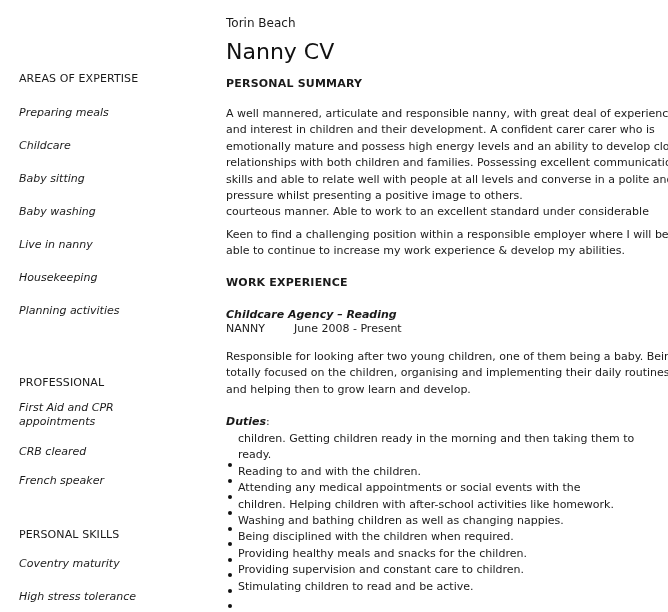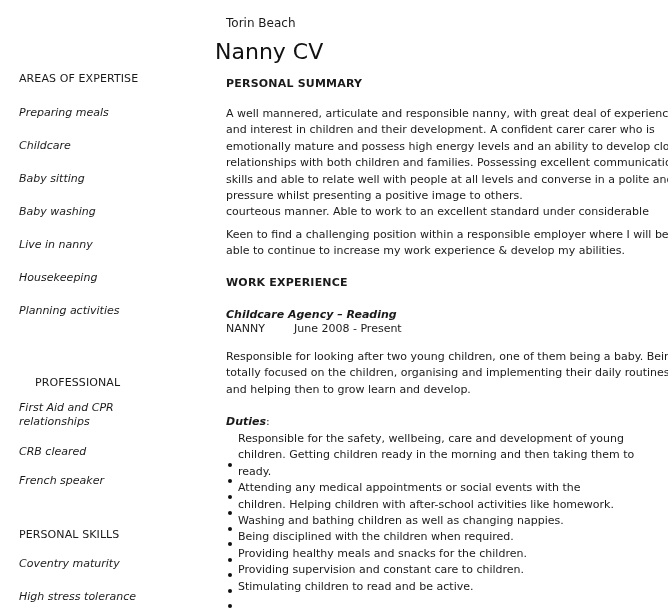--- a/index.html
+++ b/index.html
@@ -24,21 +24,21 @@
     .side-item {
       font-size: 11px;
       font-style: italic;
       color: #1a1a1a;
     }
     .name {
       left: 226px; top: 16px;
       font-size: 12px;
     }
     .title {
-      left: 215px; top: 39px;
+      left: 226px; top: 39px;
       font-size: 22px;
       color: #111;
     }
     .sec-head {
       font-size: 11px;
       font-weight: bold;
       letter-spacing: 0.2px;
     }
     .para {
       position: absolute;
@@ -84,23 +84,23 @@
 <div>
   <div class="abs side-head" style="left:19px;top:72px;">AREAS OF EXPERTISE</div>
   <div class="abs side-item" style="left:19px;top:106px;">Preparing meals</div>
   <div class="abs side-item" style="left:19px;top:139px;">Childcare</div>
   <div class="abs side-item" style="left:19px;top:172px;">Baby sitting</div>
   <div class="abs side-item" style="left:19px;top:205px;">Baby washing</div>
   <div class="abs side-item" style="left:19px;top:238px;">Live in nanny</div>
   <div class="abs side-item" style="left:19px;top:271px;">Housekeeping</div>
   <div class="abs side-item" style="left:19px;top:304px;">Planning activities</div>
 
-  <div class="abs side-head" style="left:19px;top:376px;margin-left:16px;">PROFESSIONAL</div>
+  <div class="abs side-head" style="left:19px;top:376px;">PROFESSIONAL</div>
   <div class="abs side-item" style="left:19px;top:401px;">First Aid and CPR</div>
-  <div class="abs side-item" style="left:19px;top:415px;">relationships</div>
+  <div class="abs side-item" style="left:19px;top:415px;">appointments</div>
   <div class="abs side-item" style="left:19px;top:445px;">CRB cleared</div>
   <div class="abs side-item" style="left:19px;top:474px;">French speaker</div>
 
   <div class="abs side-head" style="left:19px;top:528px;">PERSONAL SKILLS</div>
   <div class="abs side-item" style="left:19px;top:557px;">Coventry maturity</div>
   <div class="abs side-item" style="left:19px;top:590px;">High stress tolerance</div>
 </div>
 
 <div class="abs sec-head" style="left:226px;top:77px;">PERSONAL SUMMARY</div>
 <div class="para" style="top:106px;">
@@ -124,23 +124,23 @@
 
 <div class="para" style="top:349px;">
   <span class="line">Responsible for looking after two young children, one of them being a baby. Being</span>
   <span class="line">totally focused on the children, organising and implementing their daily routines</span>
   <span class="line">and helping then to grow learn and develop.</span>
 </div>
 
 <div class="abs duties-label"><b>Duties</b><span>:</span></div>
 
 <div class="duty-lines">
-  <span>Responsible for the safety, wellbeing, care and development of young</span>
   <span>children. Getting children ready in the morning and then taking them to</span>
   <span>ready.</span>
+  <span>Reading to and with the children.</span>
   <span>Attending any medical appointments or social events with the</span>
   <span>children. Helping children with after-school activities like homework.</span>
   <span>Washing and bathing children as well as changing nappies.</span>
   <span>Being disciplined with the children when required.</span>
   <span>Providing healthy meals and snacks for the children.</span>
   <span>Providing supervision and constant care to children.</span>
   <span>Stimulating children to read and be active.</span>
 </div>
 
 <div class="bullet" style="top:463px;"></div>

